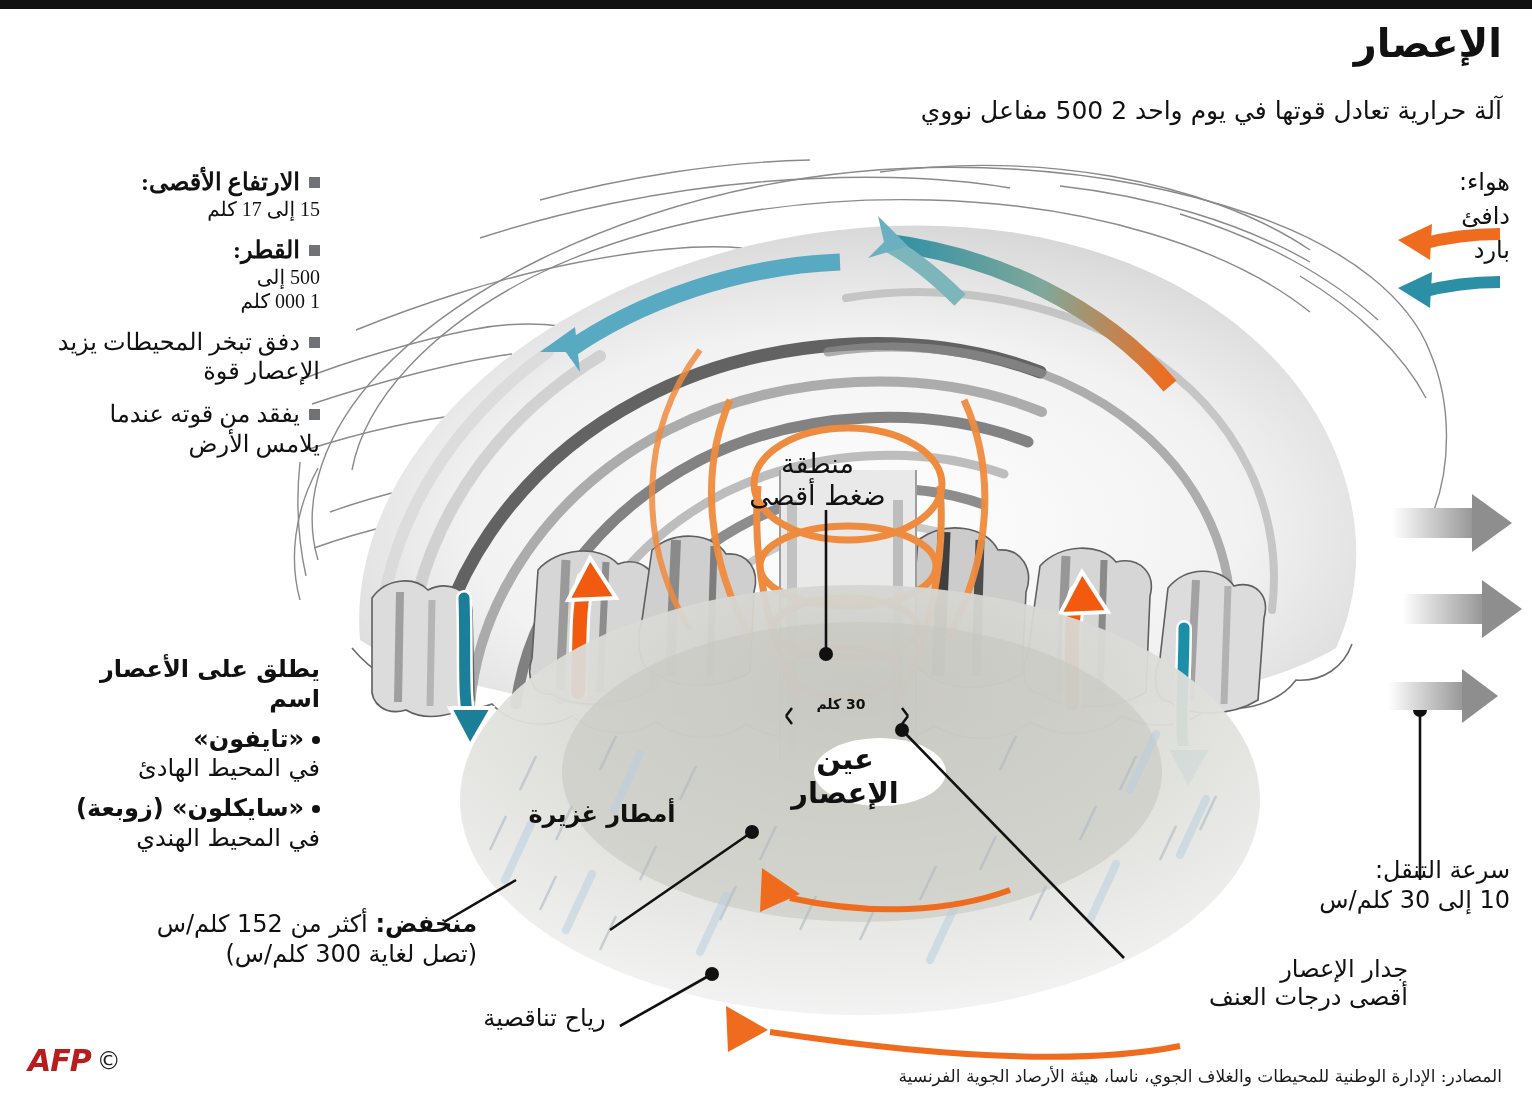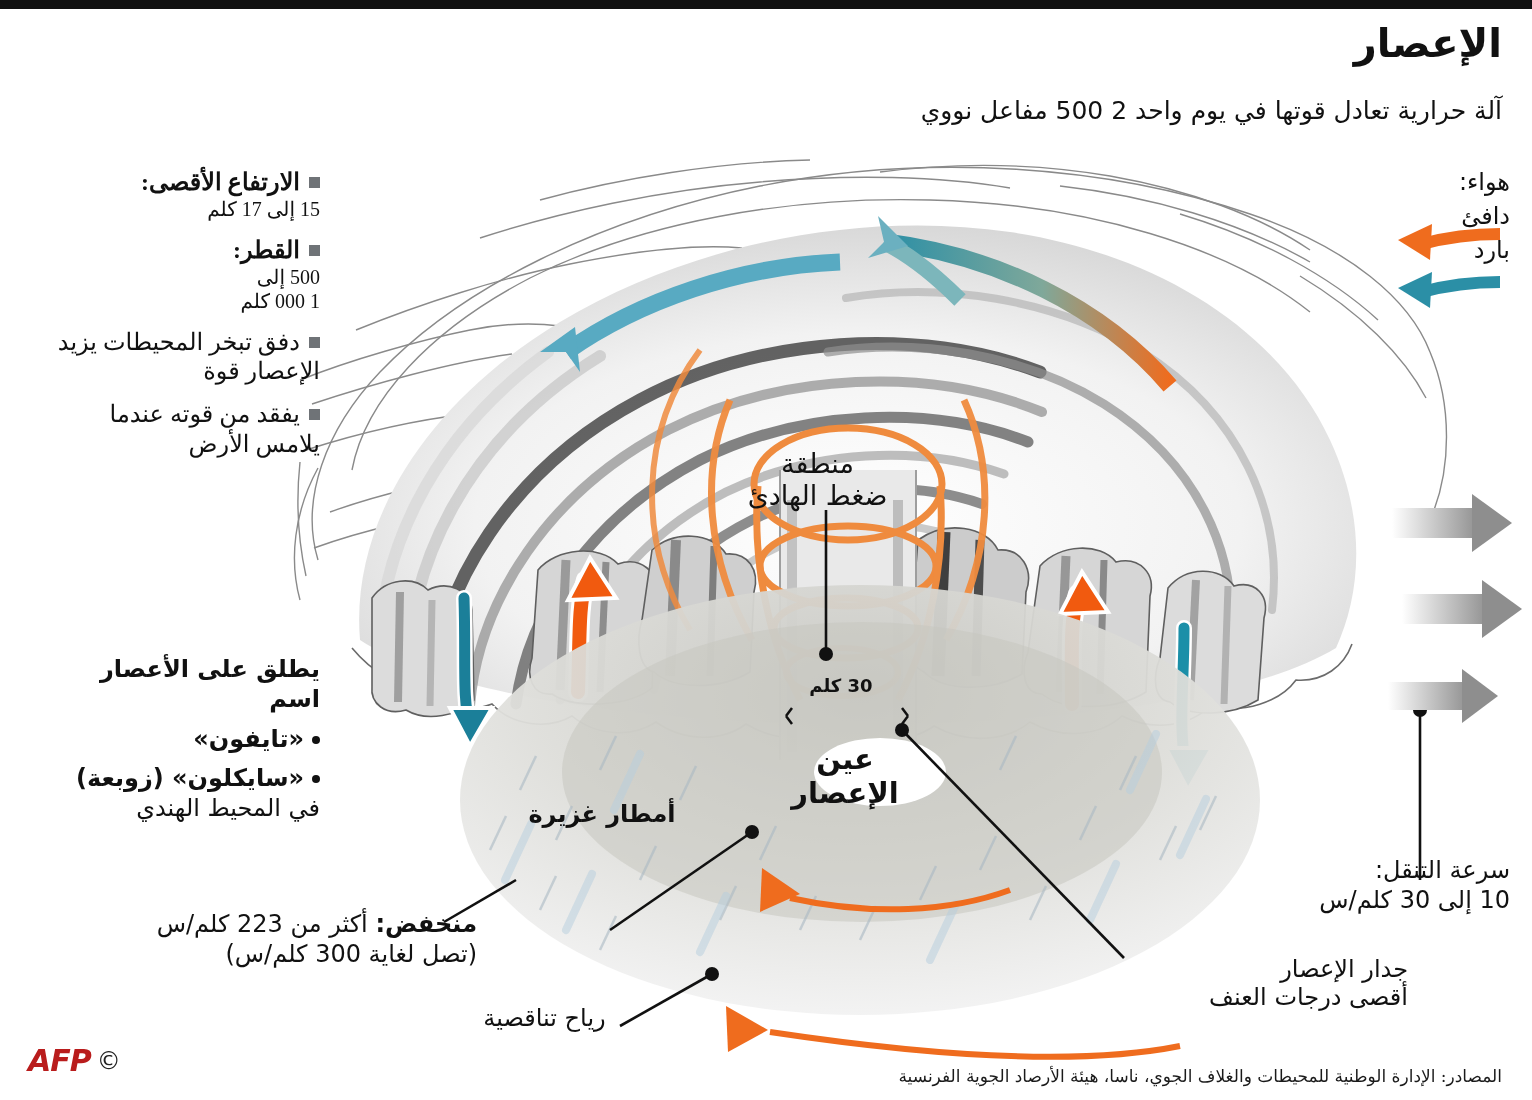--- a/index.html
+++ b/index.html
@@ -83,21 +83,21 @@
   .sources{
     position:absolute;bottom:14px;right:30px;
     font-size:17px;font-family:"DejaVu Serif","Liberation Serif",serif;
     text-align:right;direction:rtl;color:#1a1a1a;margin-top:44px;
   }
 
   
   .artlabel{position:absolute;text-align:center;direction:rtl;line-height:1.18;}
   #lbl-lowpressure{top:448px;left:745px;width:145px;font-size:27px;}
   #lbl-eye{top:742px;left:845px;width:120px;font-size:29px;font-weight:bold;transform:translateX(-50%);}
-  #lbl-30km{top:675px;left:786px;width:110px;font-size:18px;font-weight:bold;}
+  #lbl-30km{top:696px;left:786px;width:110px;font-size:14px;font-weight:bold;}
   #lbl-rain{top:800px;left:512px;width:180px;font-size:24px;font-weight:bold;}
   #lbl-decwind{top:1004px;left:452px;width:185px;font-size:24px;}
   #lbl-wall{top:955px;left:1118px;width:290px;font-size:24px;text-align:right;}
 
   .svgart{position:absolute;top:0;left:0;width:1532px;height:1100px;pointer-events:none;}
 </style>
 </head>
 <body>
 
 <div id="stage">
@@ -373,30 +373,31 @@
     </div>
     <div class="fact">
       <span class="sq"></span><span class="plain">يفقد من قوته عندما يلامس الأرض</span>
     </div>
   </div>
 
   <div class="namesblock">
     <div class="hd">يطلق على الأعصار اسم</div>
     <div class="nameitem">
       <span class="dot"></span><span class="bold">«تايفون»</span>
+      <span class="sub">في المحيط الهادئ</span>
     </div>
     <div class="nameitem">
       <span class="dot"></span><span class="bold">«سايكلون» (زوبعة)</span>
       <span class="sub">في المحيط الهندي</span>
     </div>
   </div>
 
   <div class="wind">
     <b>منخفض:</b>
-    <span>أكثر من 223 كلم/س</span>
+    <span>أكثر من 152 كلم/س</span>
     <span class="l2">(تصل لغاية 300 كلم/س)</span>
   </div>
 
   <div class="afp">
     <span class="c">©</span>
     <span class="mark">AFP</span>
   </div>
 
   <div class="legend">
     <div class="lh">هواء:</div>
@@ -408,21 +409,21 @@
     </div>
   </div>
 
   <div class="speed">
     <div>سرعة التنقل:</div>
     <div>10 إلى 30 كلم/س</div>
   </div>
 
   <div class="artlabel" id="lbl-lowpressure">
     <div>منطقة</div>
-    <div>ضغط الهادئ</div>
+    <div>ضغط أقصى</div>
   </div>
 
   <div class="artlabel" id="lbl-30km">30 كلم</div>
 
   <div class="artlabel" id="lbl-eye">
     <div>عين</div>
     <div>الإعصار</div>
   </div>
 
   <div class="artlabel" id="lbl-rain">أمطار غزيرة</div>

